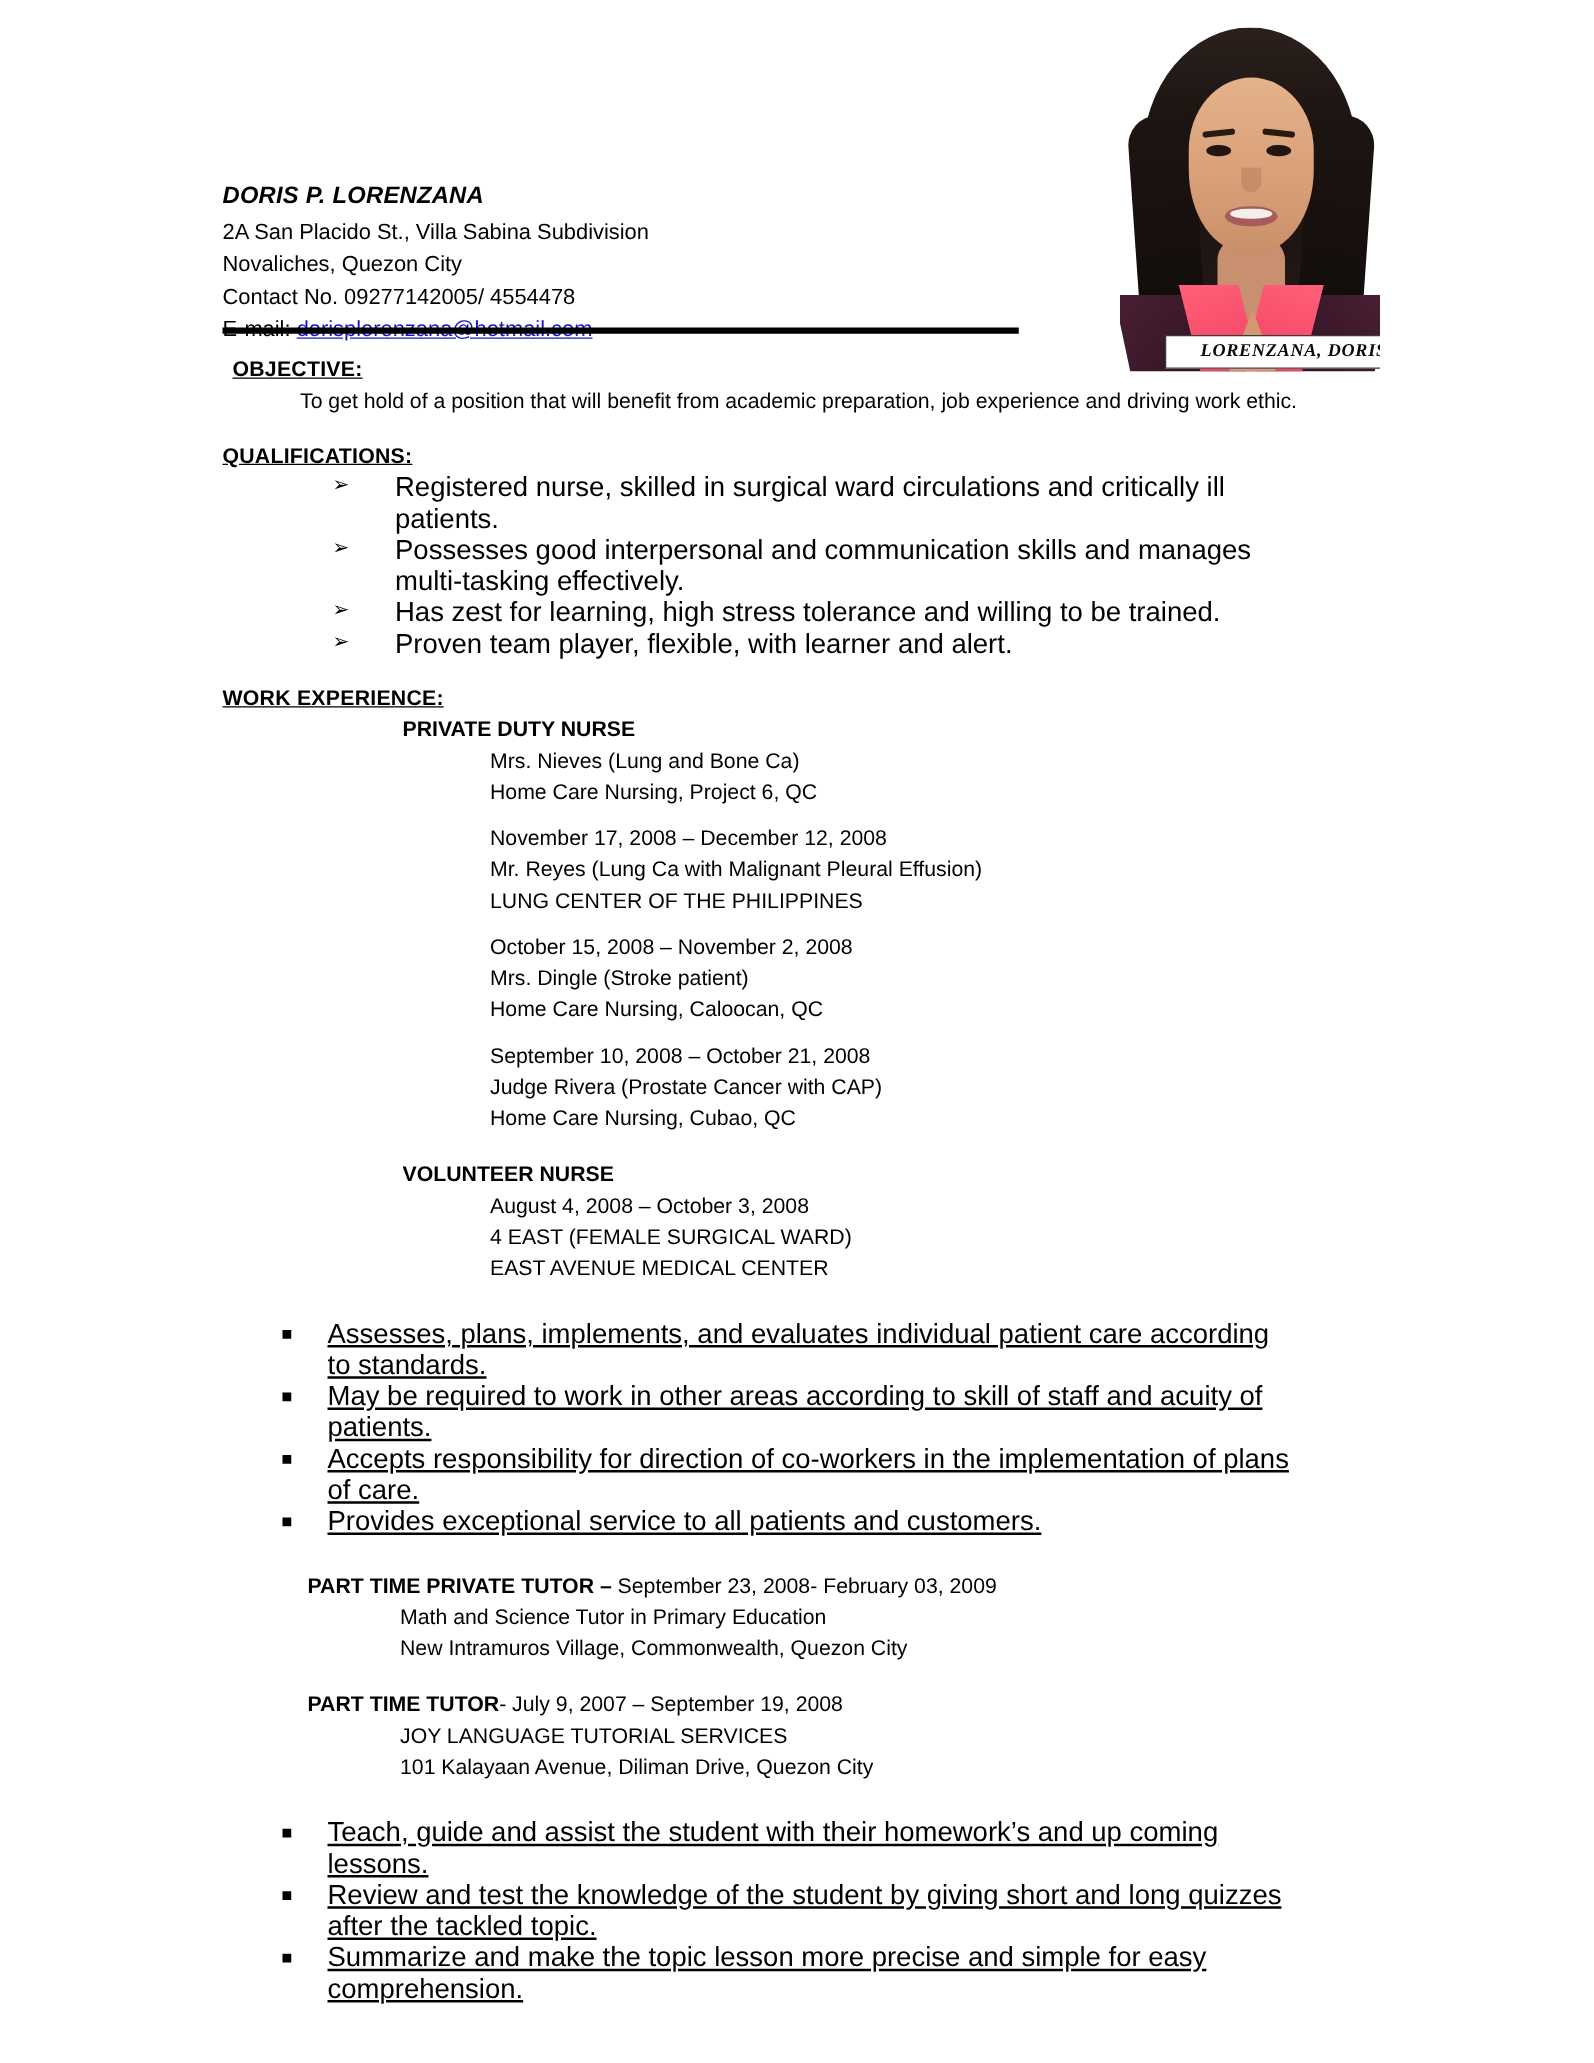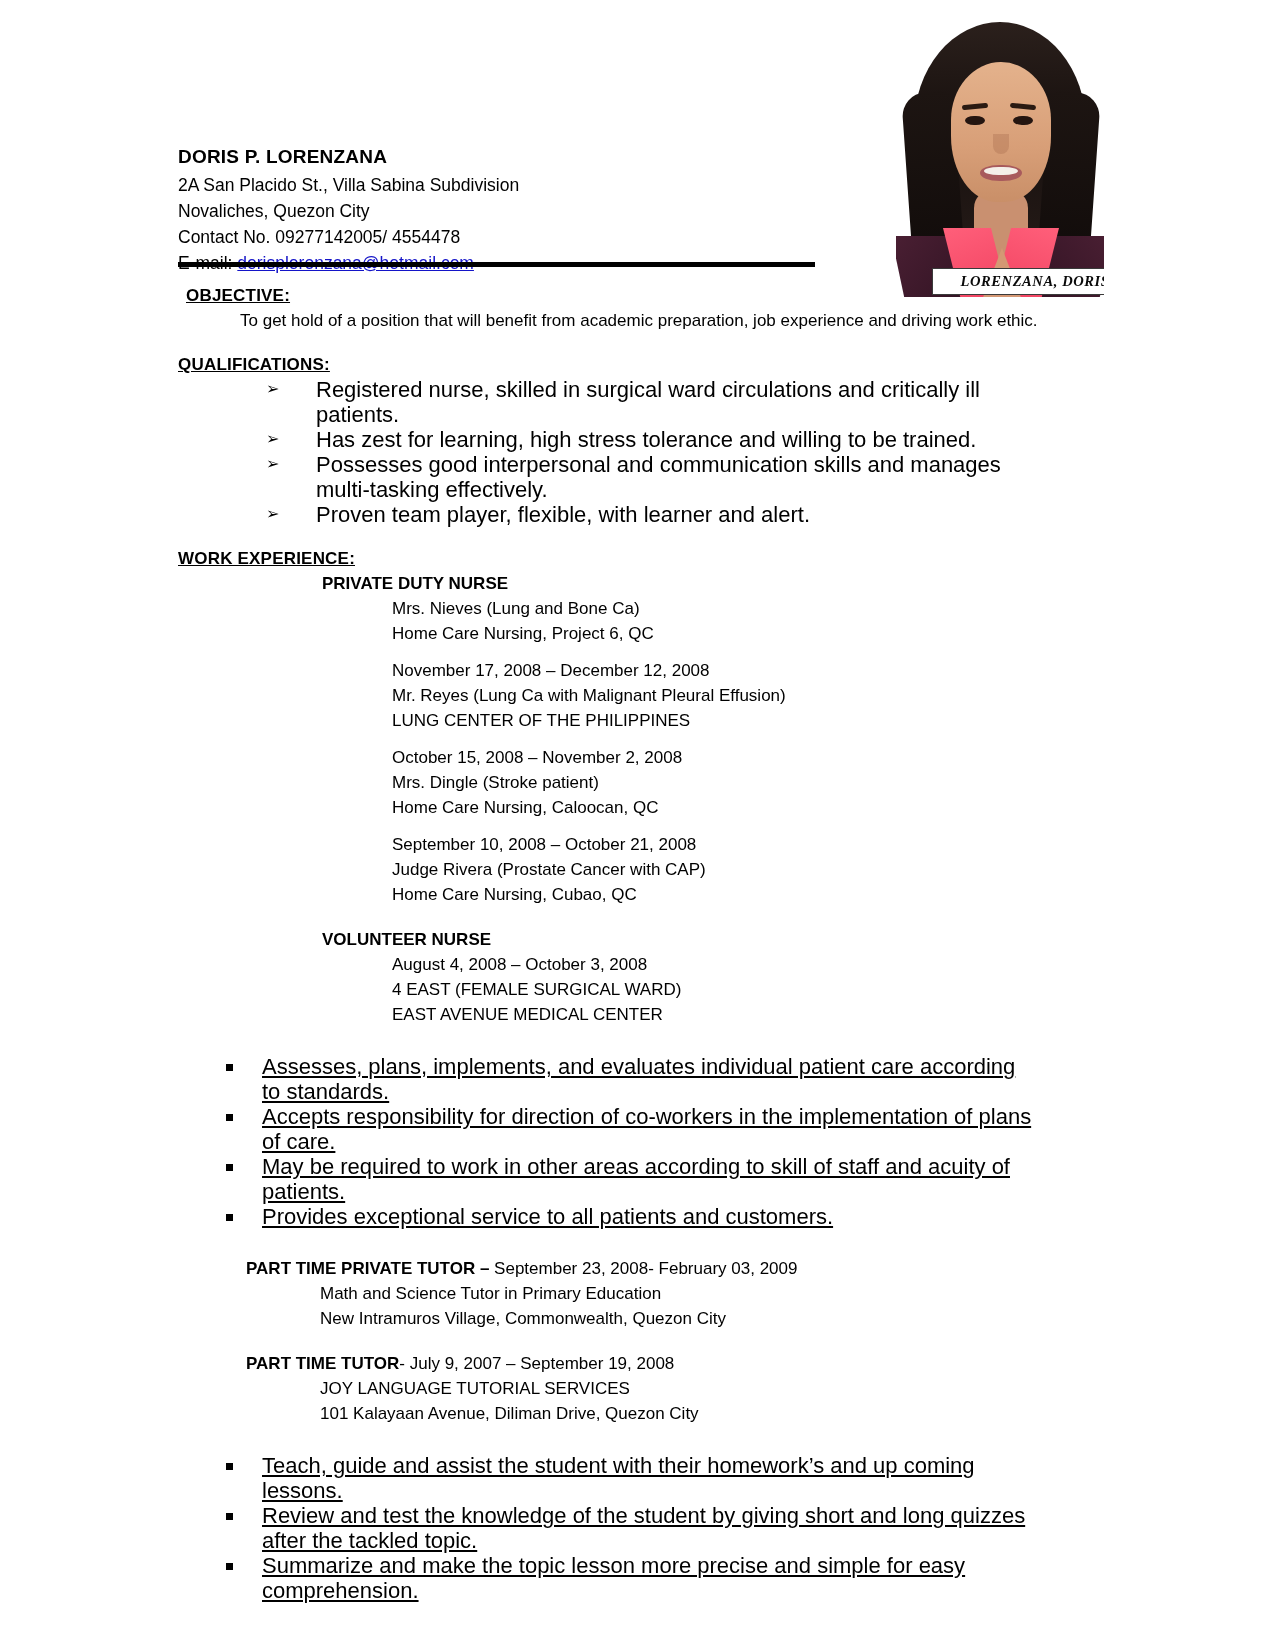--- a/index.html
+++ b/index.html
@@ -178,20 +178,21 @@
     left: 178px;
     top: 144px;
     width: 700px;
   }
   .full-name {
     font-size: 19px;
     font-weight: bold;
     letter-spacing: 0.2px;
     line-height: 26px;
     margin: 0 0 2px 0;
+    font-style: italic;
   }
   .contact-line {
     font-size: 17.5px;
     line-height: 26px;
     white-space: nowrap;
   }
   .email-link {
     color: #1414c8;
     text-decoration: underline;
   }
@@ -333,22 +334,22 @@
   <div class="body-area">
 
     <div class="sec-head indent1">OBJECTIVE:</div>
     <p class="para"><span class="lead"></span><span>To get hold of a position that will benefit from academic preparation, job experience and driving work ethic.</span></p>
 
     <div class="gap-md"></div>
 
     <div class="sec-head">QUALIFICATIONS:</div>
     <ul class="arrow-list">
       <li>Registered nurse, skilled in surgical ward circulations and critically ill patients.</li>
+      <li>Possesses good interpersonal and communication skills and manages multi-tasking effectively.</li>
       <li>Has zest for learning, high stress tolerance and willing to be trained.</li>
-      <li>Possesses good interpersonal and communication skills and manages multi-tasking effectively.</li>
       <li>Proven team player, flexible, with learner and alert.</li>
     </ul>
 
     <div class="gap-md"></div>
 
     <div class="sec-head">WORK EXPERIENCE:</div>
 
     <div class="job-title">PRIVATE DUTY NURSE</div>
     <div class="job-line">Mrs. Nieves (Lung and Bone Ca)</div>
     <div class="job-line">Home Care Nursing, Project 6, QC</div>
@@ -372,22 +373,22 @@
 
     <div class="job-title">VOLUNTEER NURSE</div>
     <div class="job-line">August 4, 2008 – October 3, 2008</div>
     <div class="job-line">4 EAST (FEMALE SURGICAL WARD)</div>
     <div class="job-line">EAST AVENUE MEDICAL CENTER</div>
 
     <div class="gap-lg"></div>
 
     <ul class="sq-list">
       <li>Assesses, plans, implements, and evaluates individual patient care according to standards.</li>
+      <li>May be required to work in other areas according to skill of staff and acuity of patients.</li>
       <li>Accepts responsibility for direction of co-workers in the implementation of plans of care.</li>
-      <li>May be required to work in other areas according to skill of staff and acuity of patients.</li>
       <li>Provides exceptional service to all patients and customers.</li>
     </ul>
 
     <div class="gap-lg"></div>
 
     <p class="tutor-head"><b>PART TIME PRIVATE TUTOR –</b><span> September 23, 2008- February 03, 2009</span></p>
     <div class="tutor-line">Math and Science Tutor in Primary Education</div>
     <div class="tutor-line">New Intramuros Village, Commonwealth, Quezon City</div>
 
     <div class="gap-md"></div>

